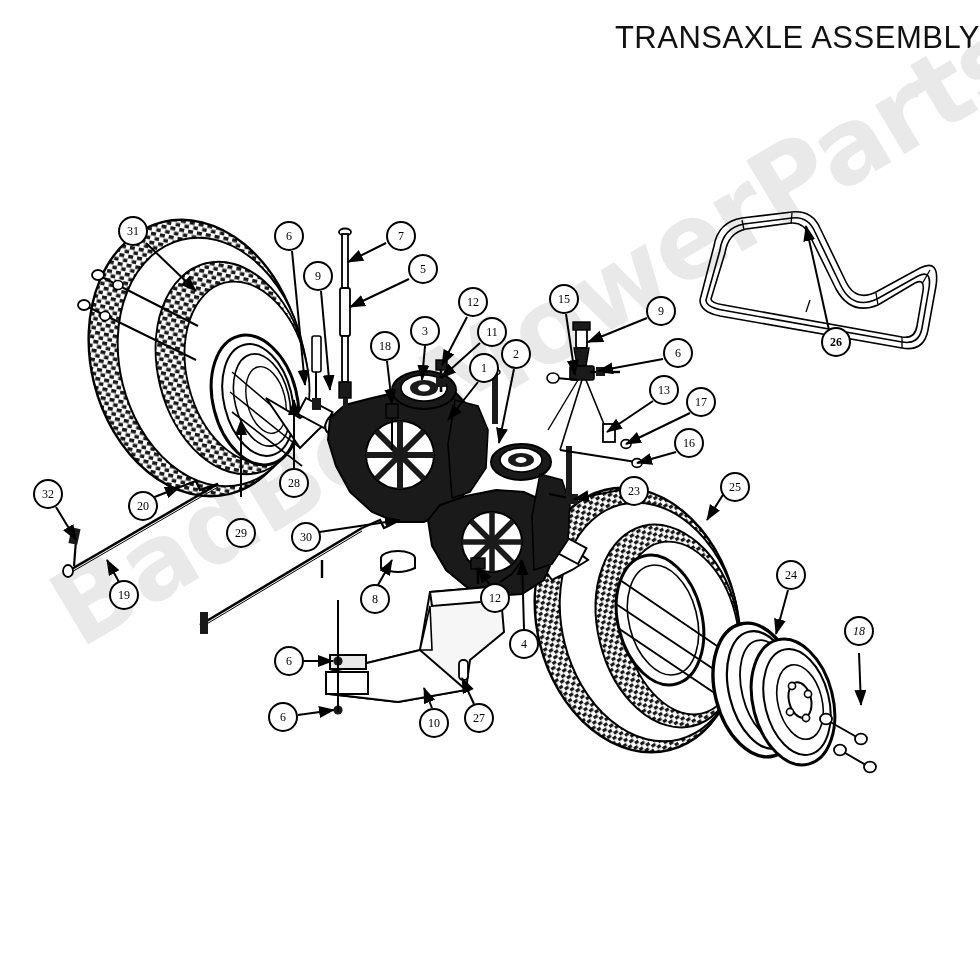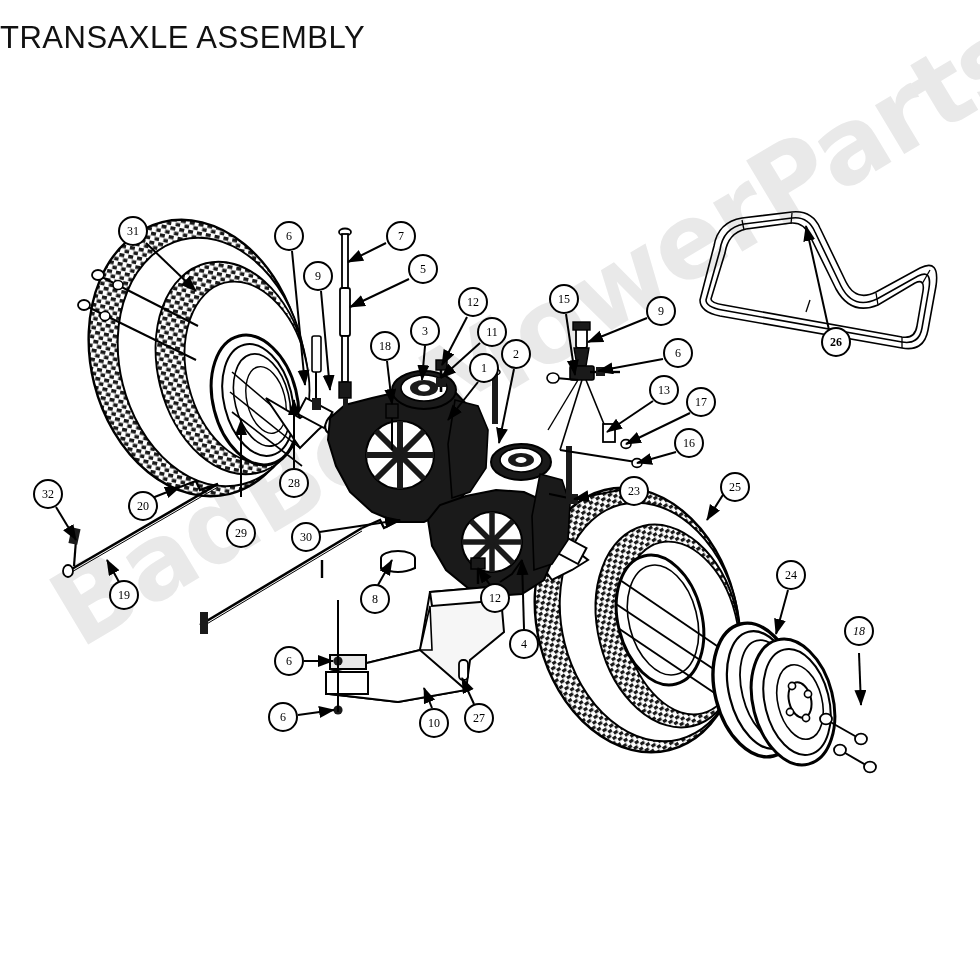--- a/index.html
+++ b/index.html
@@ -6,21 +6,21 @@
   html,body{margin:0;padding:0;background:#ffffff;}
   body{
     width:980px;height:980px;overflow:hidden;position:relative;
     font-family:"Liberation Sans","DejaVu Sans",sans-serif;
     color:#000;
   }
   #page{position:relative;width:980px;height:980px;background:#fff;}
 
   
   .page-title{
-    position:absolute;left:0;top:20px;width:980px;text-align:left;
+    position:absolute;left:0;top:20px;width:980px;text-align:right;
     font-size:31px;letter-spacing:.5px;font-weight:400;color:#111;
     white-space:nowrap;
   }
 
   
   .kit-box{
     position:absolute;left:50px;top:111px;width:318px;height:30px;
     border:1.6px solid #000;background:#fff;
     display:flex;align-items:center;box-sizing:border-box;
   }

